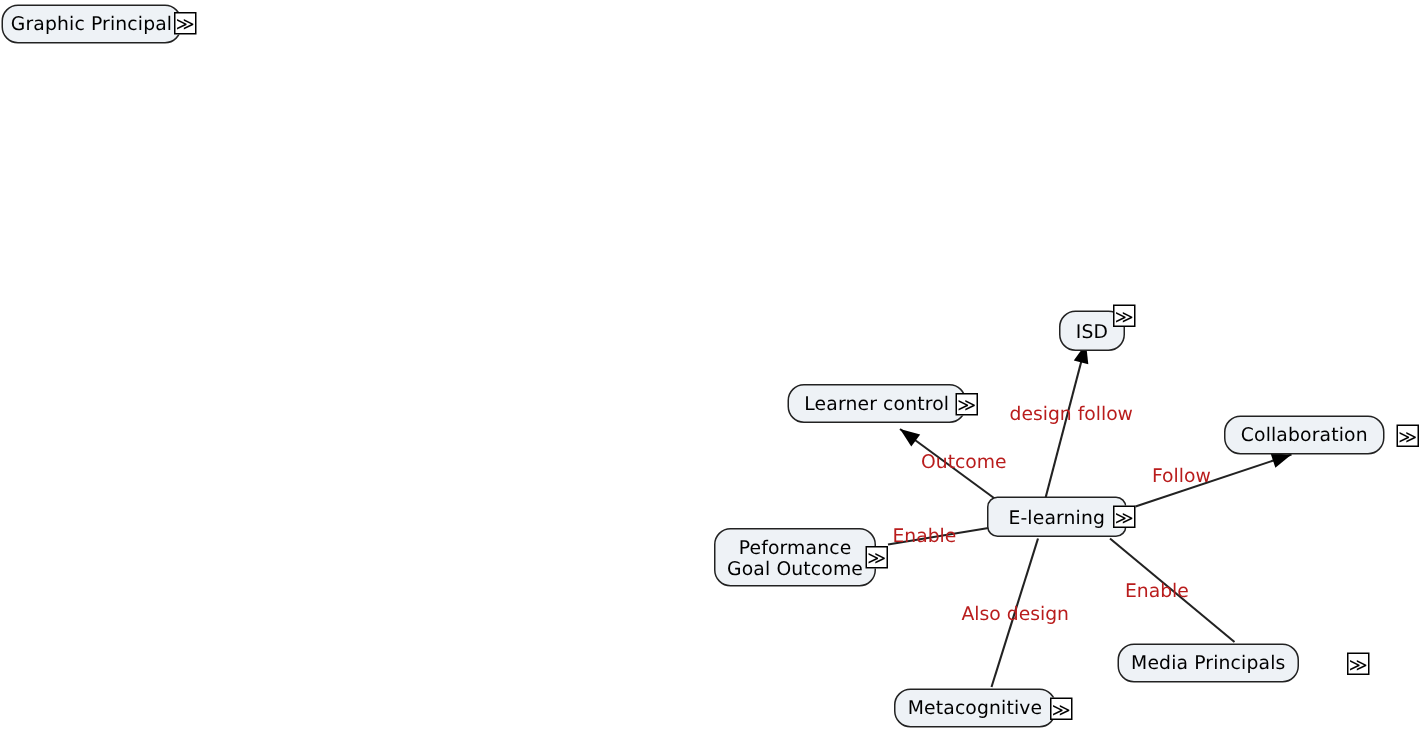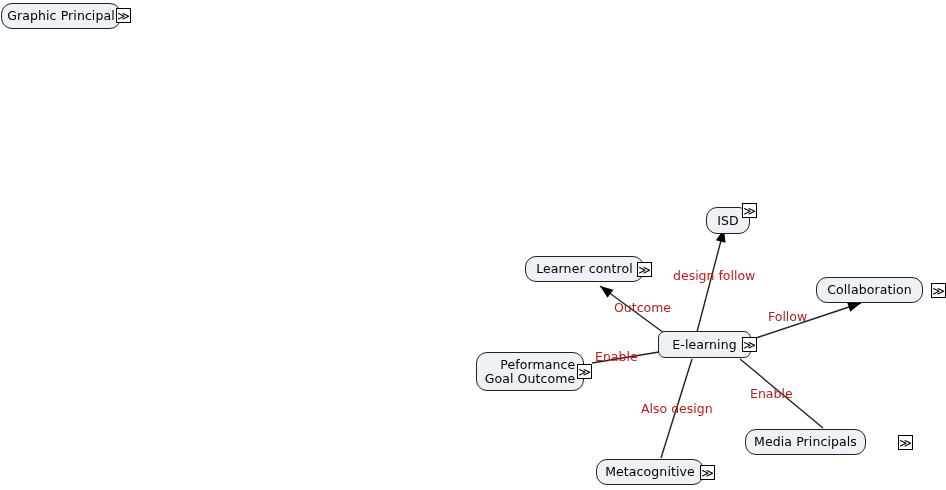--- a/index.html
+++ b/index.html
@@ -106,21 +106,21 @@
       <div class="node" style="left: 1px; top: 3px; width: 120px; height: 26px;"><span class="label">Graphic Principal</span></div>
       <div class="expander" style="left: 116px; top: 8px;">≫</div>
       <div class="node" style="left: 706px; top: 207px; width: 44px; height: 27px;"><span class="label">ISD</span></div>
       <div class="expander" style="left: 742px; top: 203px;">≫</div>
       <div class="node" style="left: 525px; top: 256px; width: 119px; height: 26px; justify-content: center;"><span class="label">Learner control</span></div>
       <div class="expander" style="left: 637px; top: 262px;">≫</div>
       <div class="node" style="left: 816px; top: 277px; width: 107px; height: 26px;"><span class="label">Collaboration</span></div>
       <div class="expander" style="left: 931px; top: 283px;">≫</div>
       <div class="node boxy" style="left: 658px; top: 331px; width: 93px; height: 27px;"><span class="label">E-learning</span></div>
       <div class="expander" style="left: 742px; top: 337px;">≫</div>
-      <div class="node" style="left: 476px; top: 352px; width: 108px; height: 39px; text-align: right;"><span class="label">Peformance
+      <div class="node" style="left: 476px; top: 352px; width: 108px; height: 39px;"><span class="label">Peformance
 Goal Outcome</span></div>
       <div class="expander" style="left: 577px; top: 364px;">≫</div>
       <div class="node" style="left: 745px; top: 429px; width: 121px; height: 26px;"><span class="label">Media Principals</span></div>
       <div class="expander" style="left: 898px; top: 435px;">≫</div>
       <div class="node" style="left: 596px; top: 459px; width: 108px; height: 26px; text-align: right;"><span class="label">Metacognitive</span></div>
       <div class="expander" style="left: 700px; top: 465px;">≫</div>
     </div>
   <div id="label-layer">
       <div class="edge-label" style="left: 673px; top: 269px;">design follow</div>
       <div class="edge-label" style="left: 614px; top: 301px;">Outcome</div>

